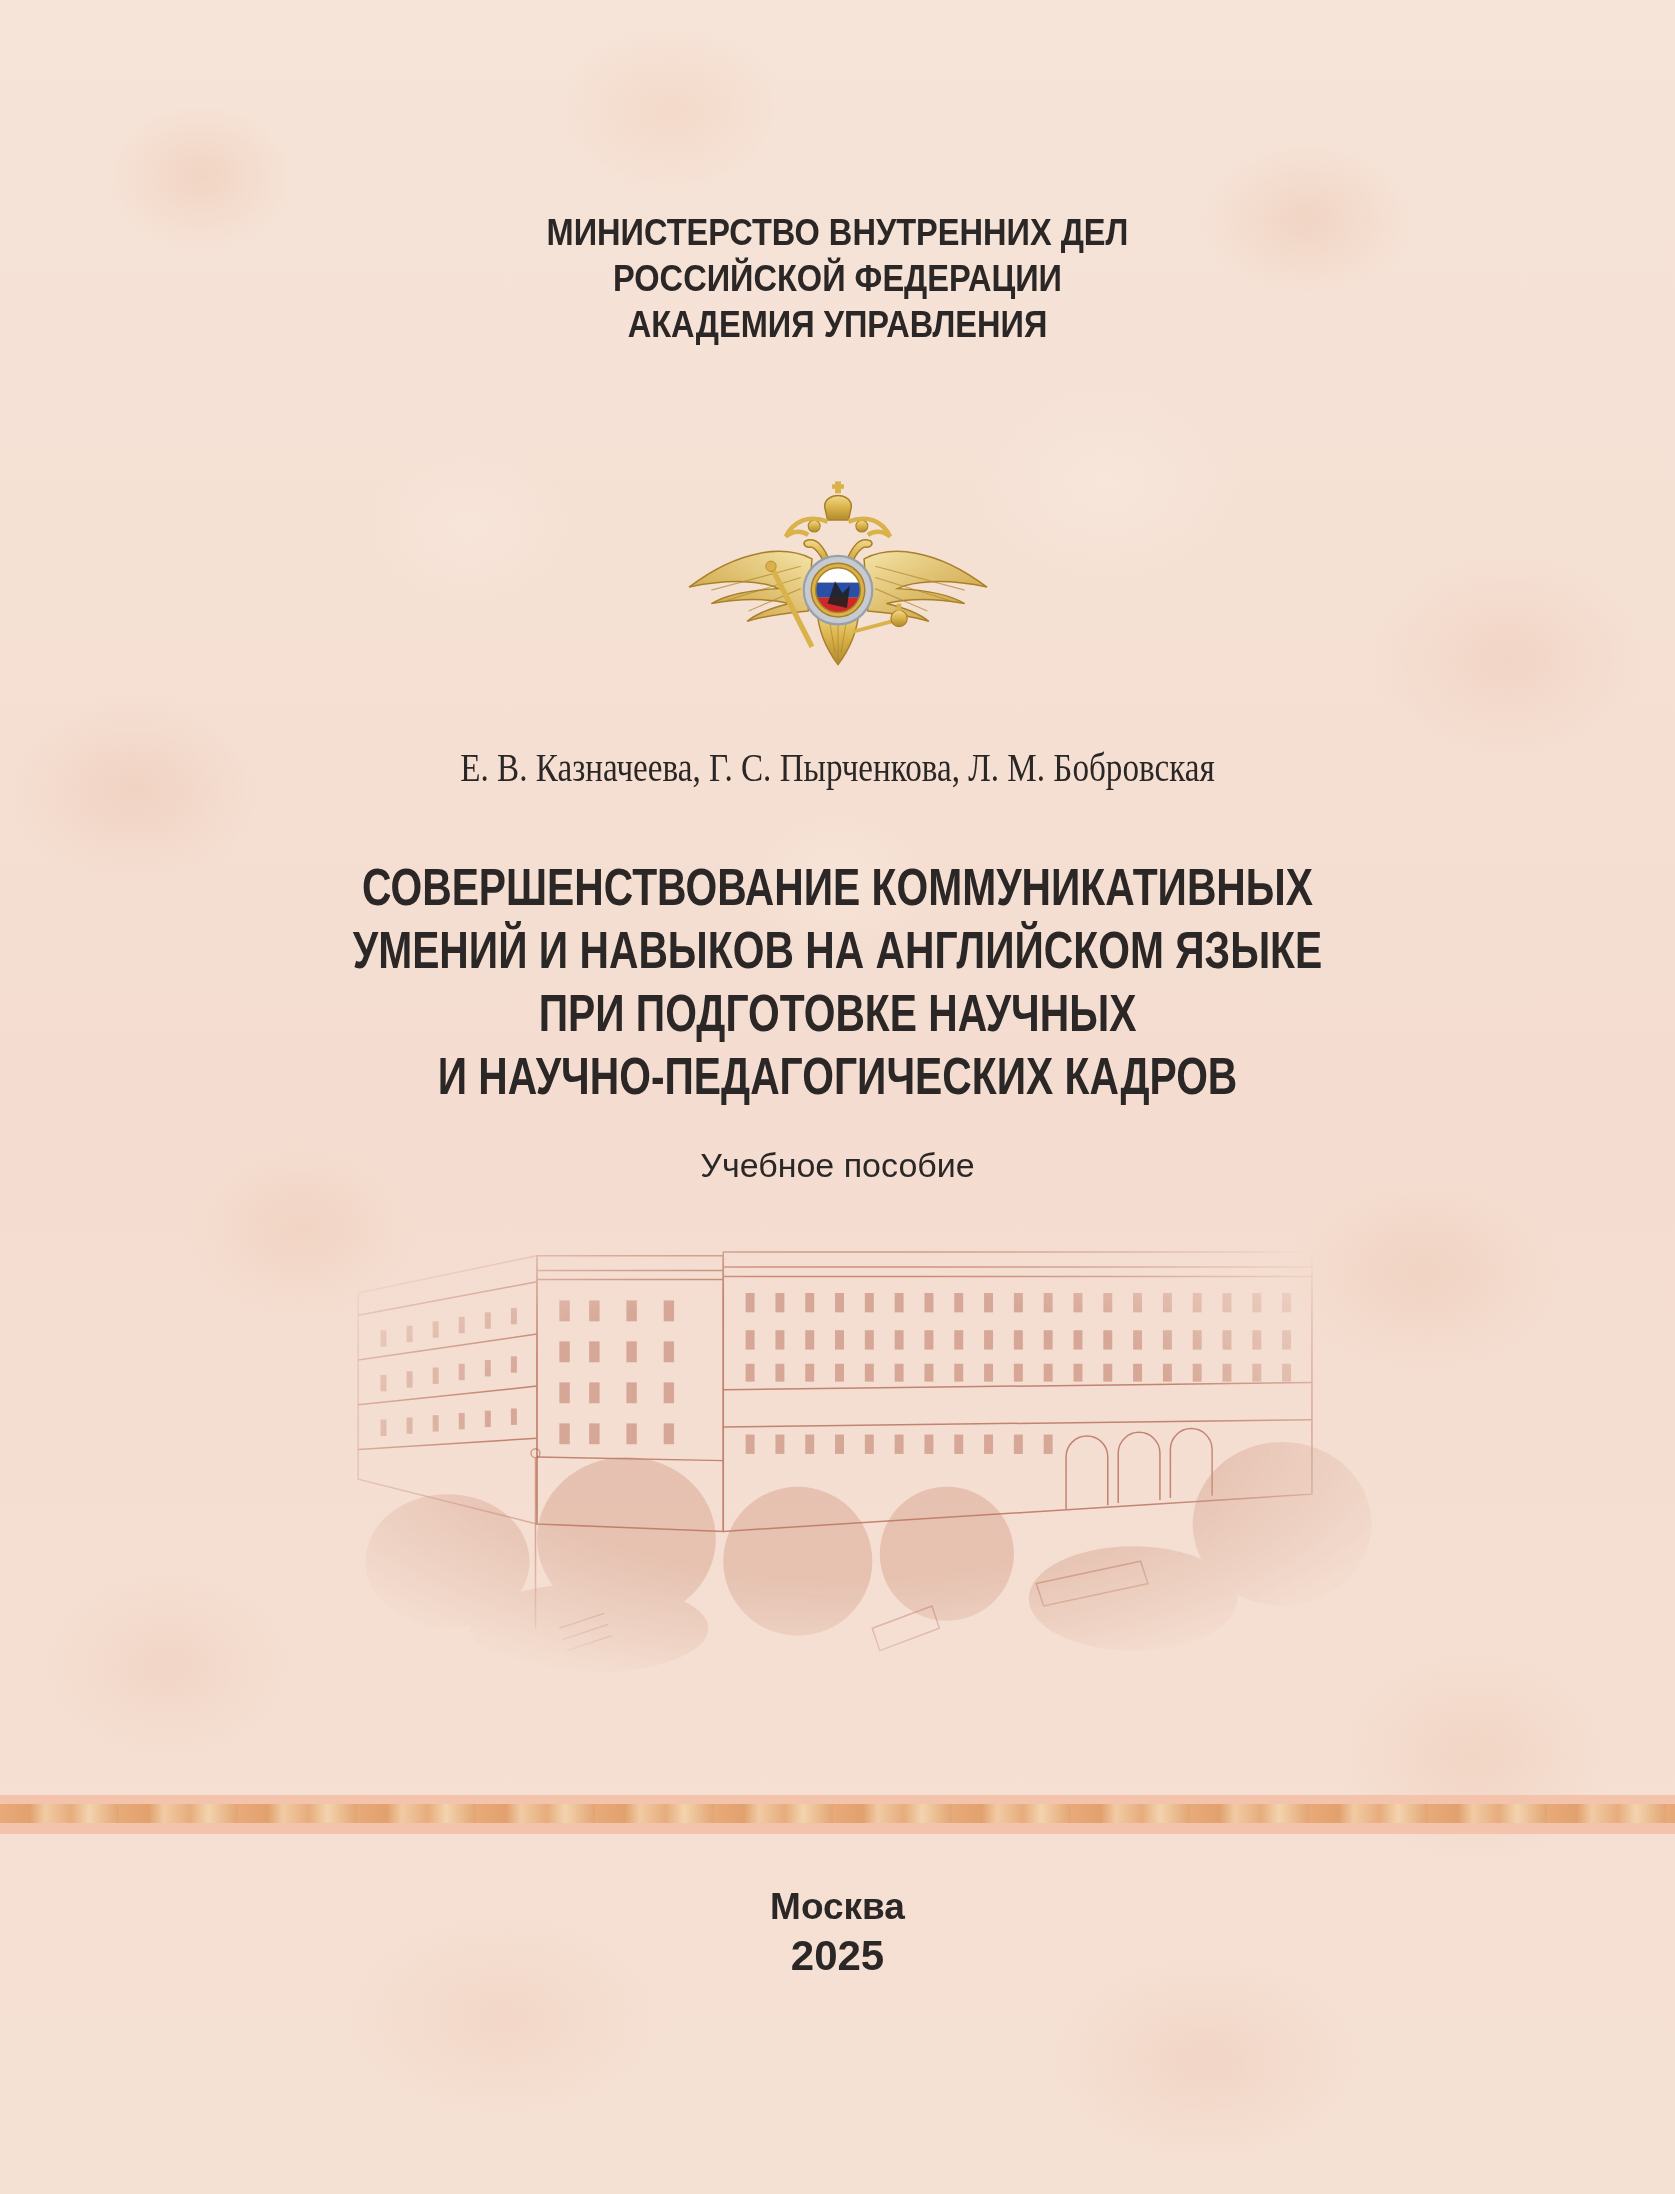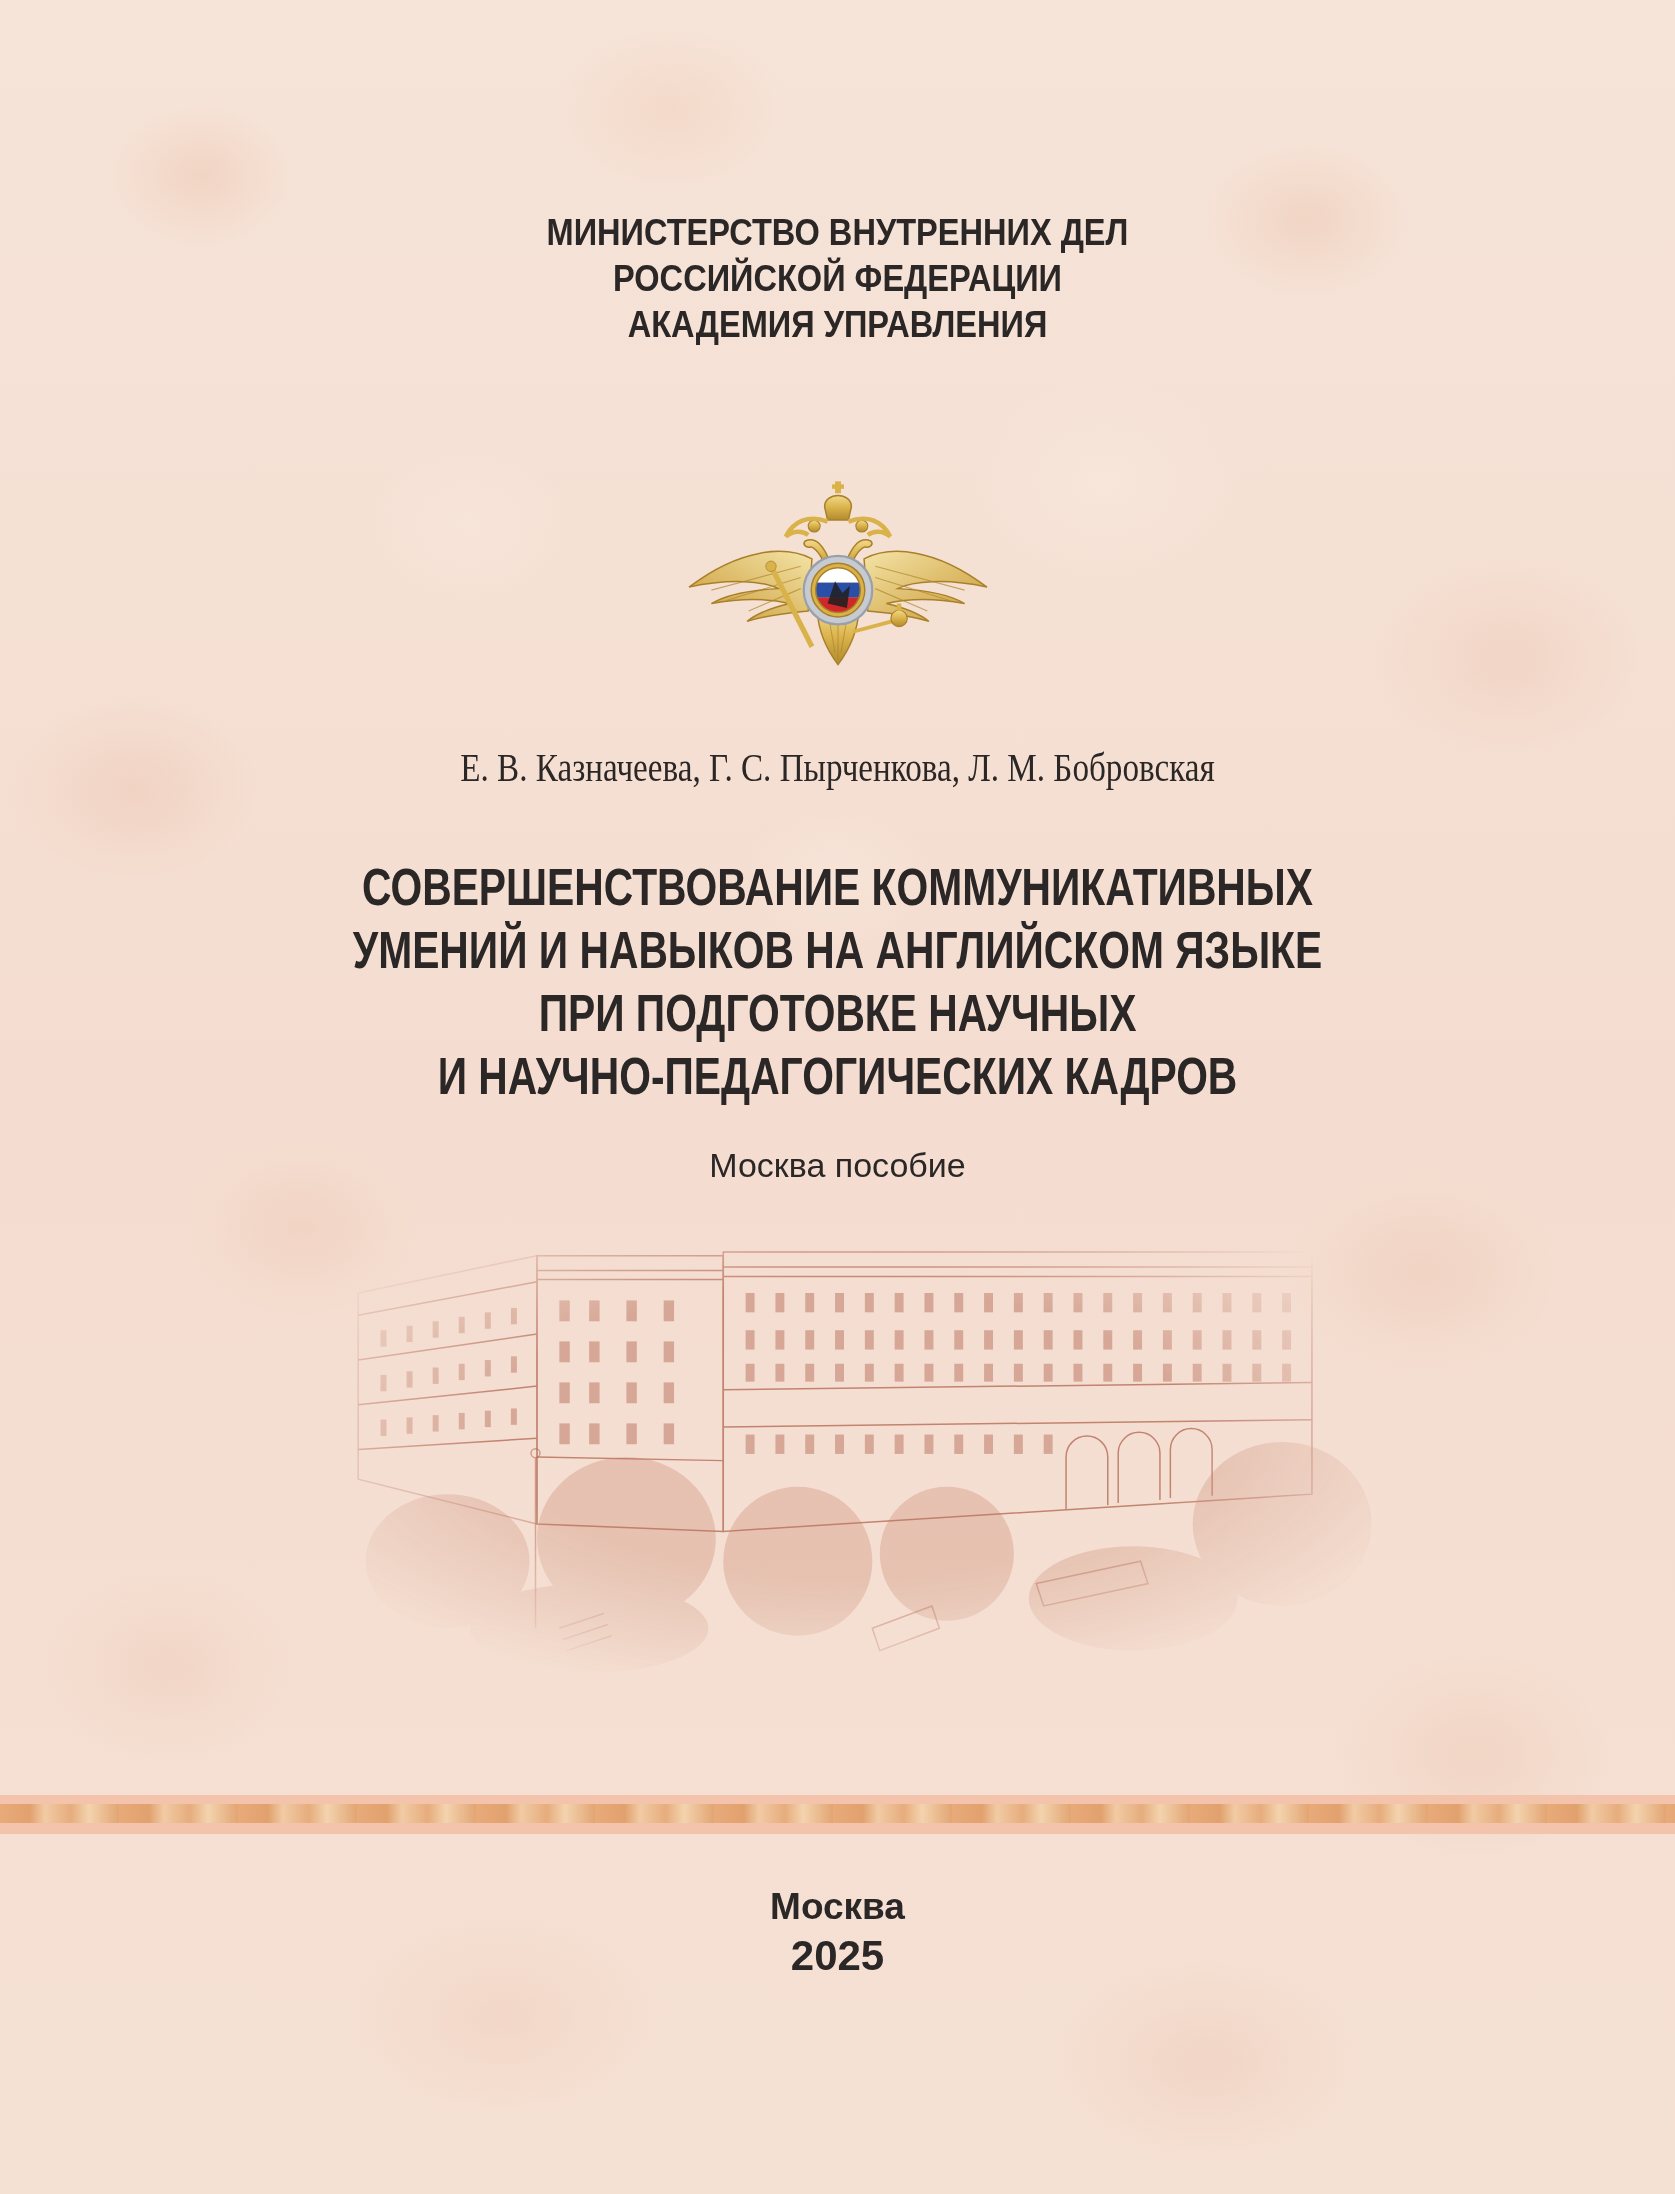--- a/index.html
+++ b/index.html
@@ -238,21 +238,21 @@
 
 <div class="authors">Е. В. Казначеева, Г. С. Пырченкова, Л. М. Бобровская</div>
 
 <div class="title">
   <div>СОВЕРШЕНСТВОВАНИЕ КОММУНИКАТИВНЫХ</div>
   <div>УМЕНИЙ И НАВЫКОВ НА АНГЛИЙСКОМ ЯЗЫКЕ</div>
   <div>ПРИ ПОДГОТОВКЕ НАУЧНЫХ</div>
   <div>И НАУЧНО-ПЕДАГОГИЧЕСКИХ КАДРОВ</div>
 </div>
 
-<div class="subtitle">Москва пособие</div>
+<div class="subtitle">Учебное пособие</div>
 
 <svg class="illustration" viewBox="0 0 1520 620" xmlns="http://www.w3.org/2000/svg">
   <g fill="none" stroke="#a6503a" stroke-width="2" opacity="0.75">
 
     <path d="M110 110 L350 60 L350 420 L110 360 Z" opacity="0.6"></path>
     <path d="M110 140 L350 95"></path>
     <path d="M110 200 L350 165"></path>
     <path d="M110 260 L350 235"></path>
     <path d="M110 320 L350 305"></path>
 

